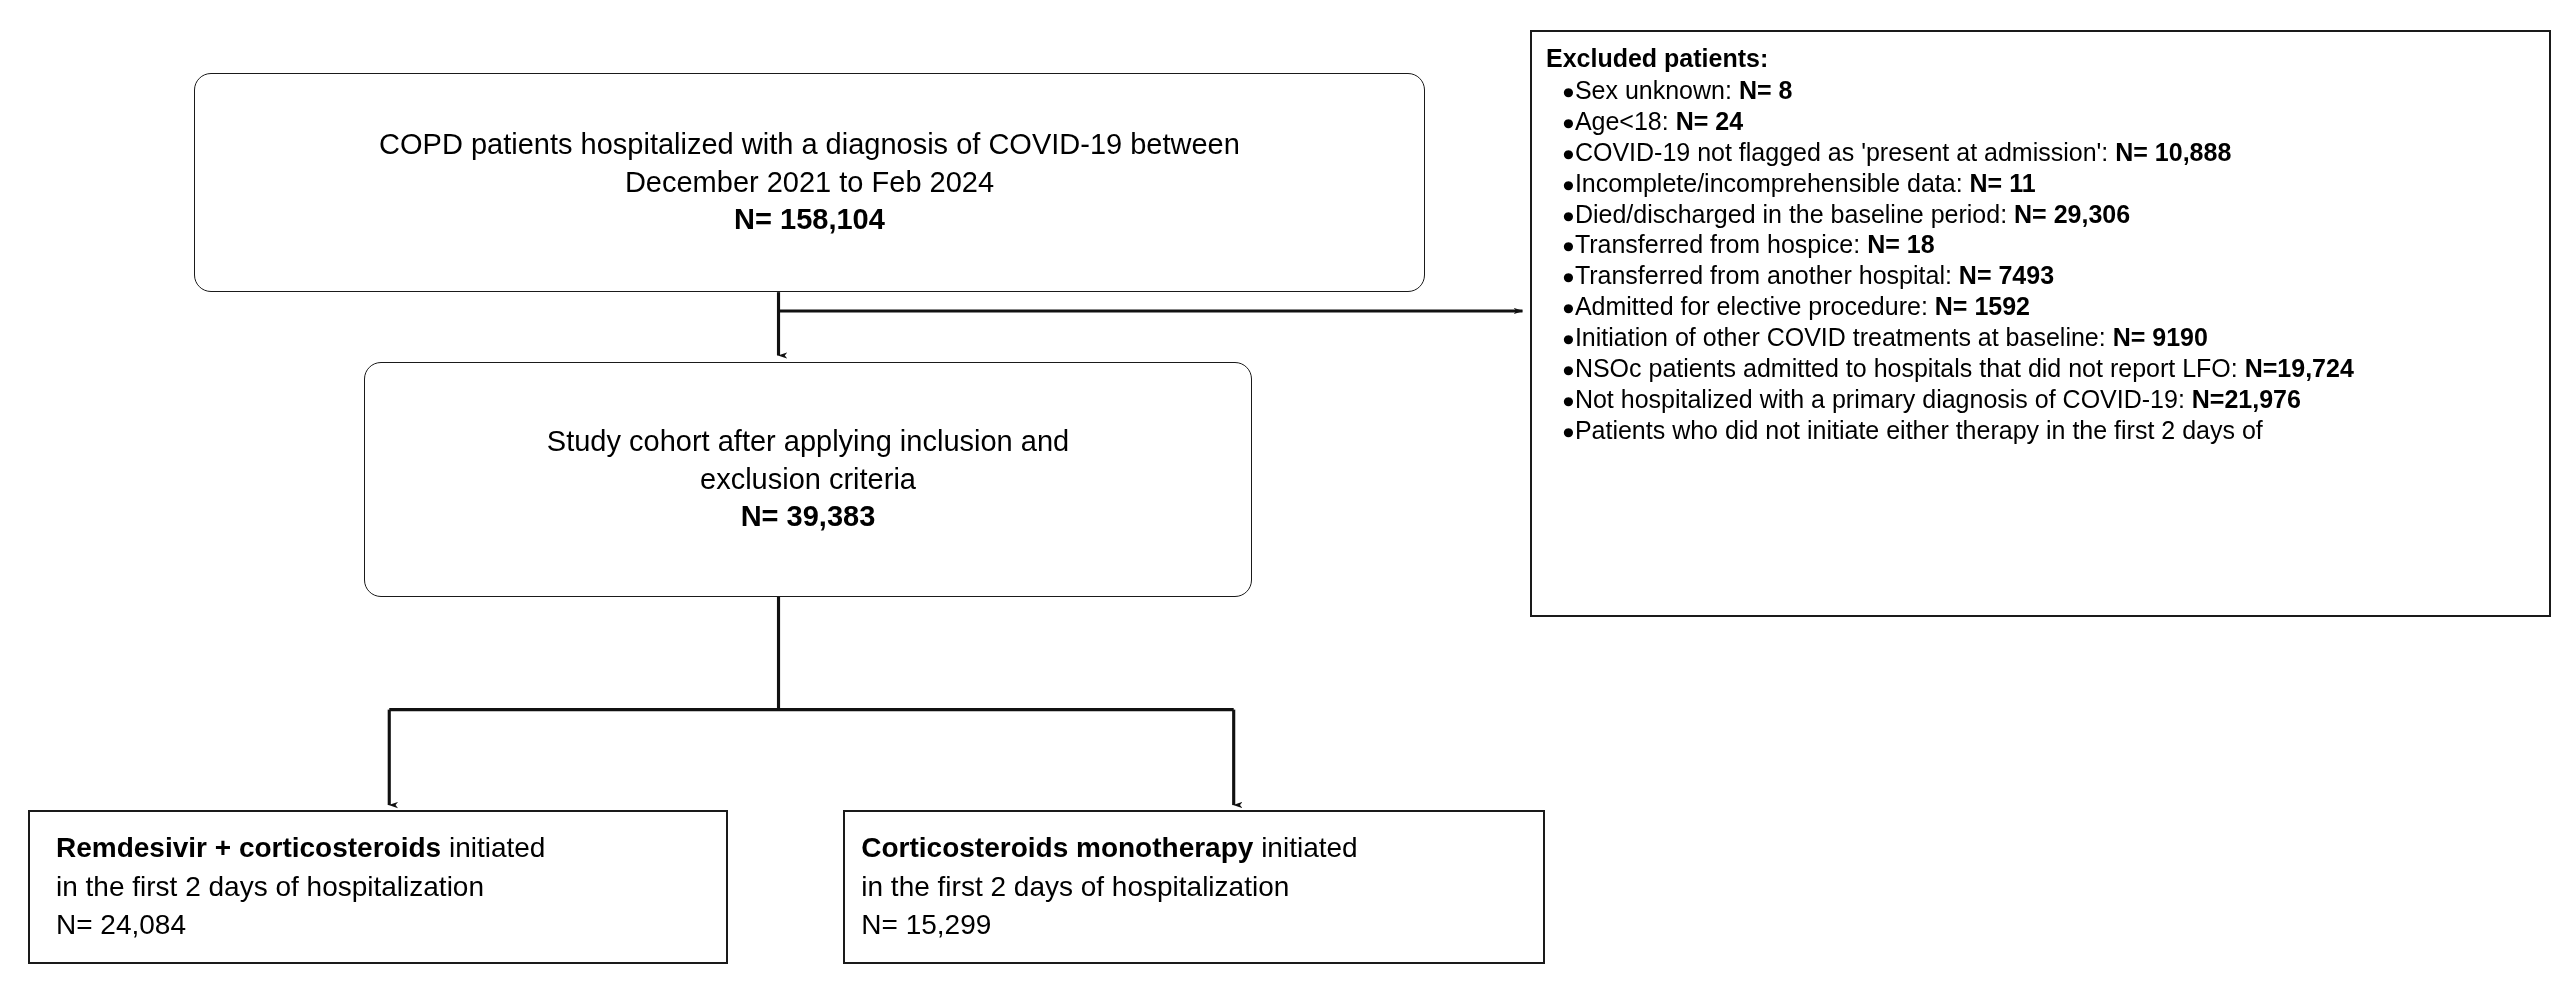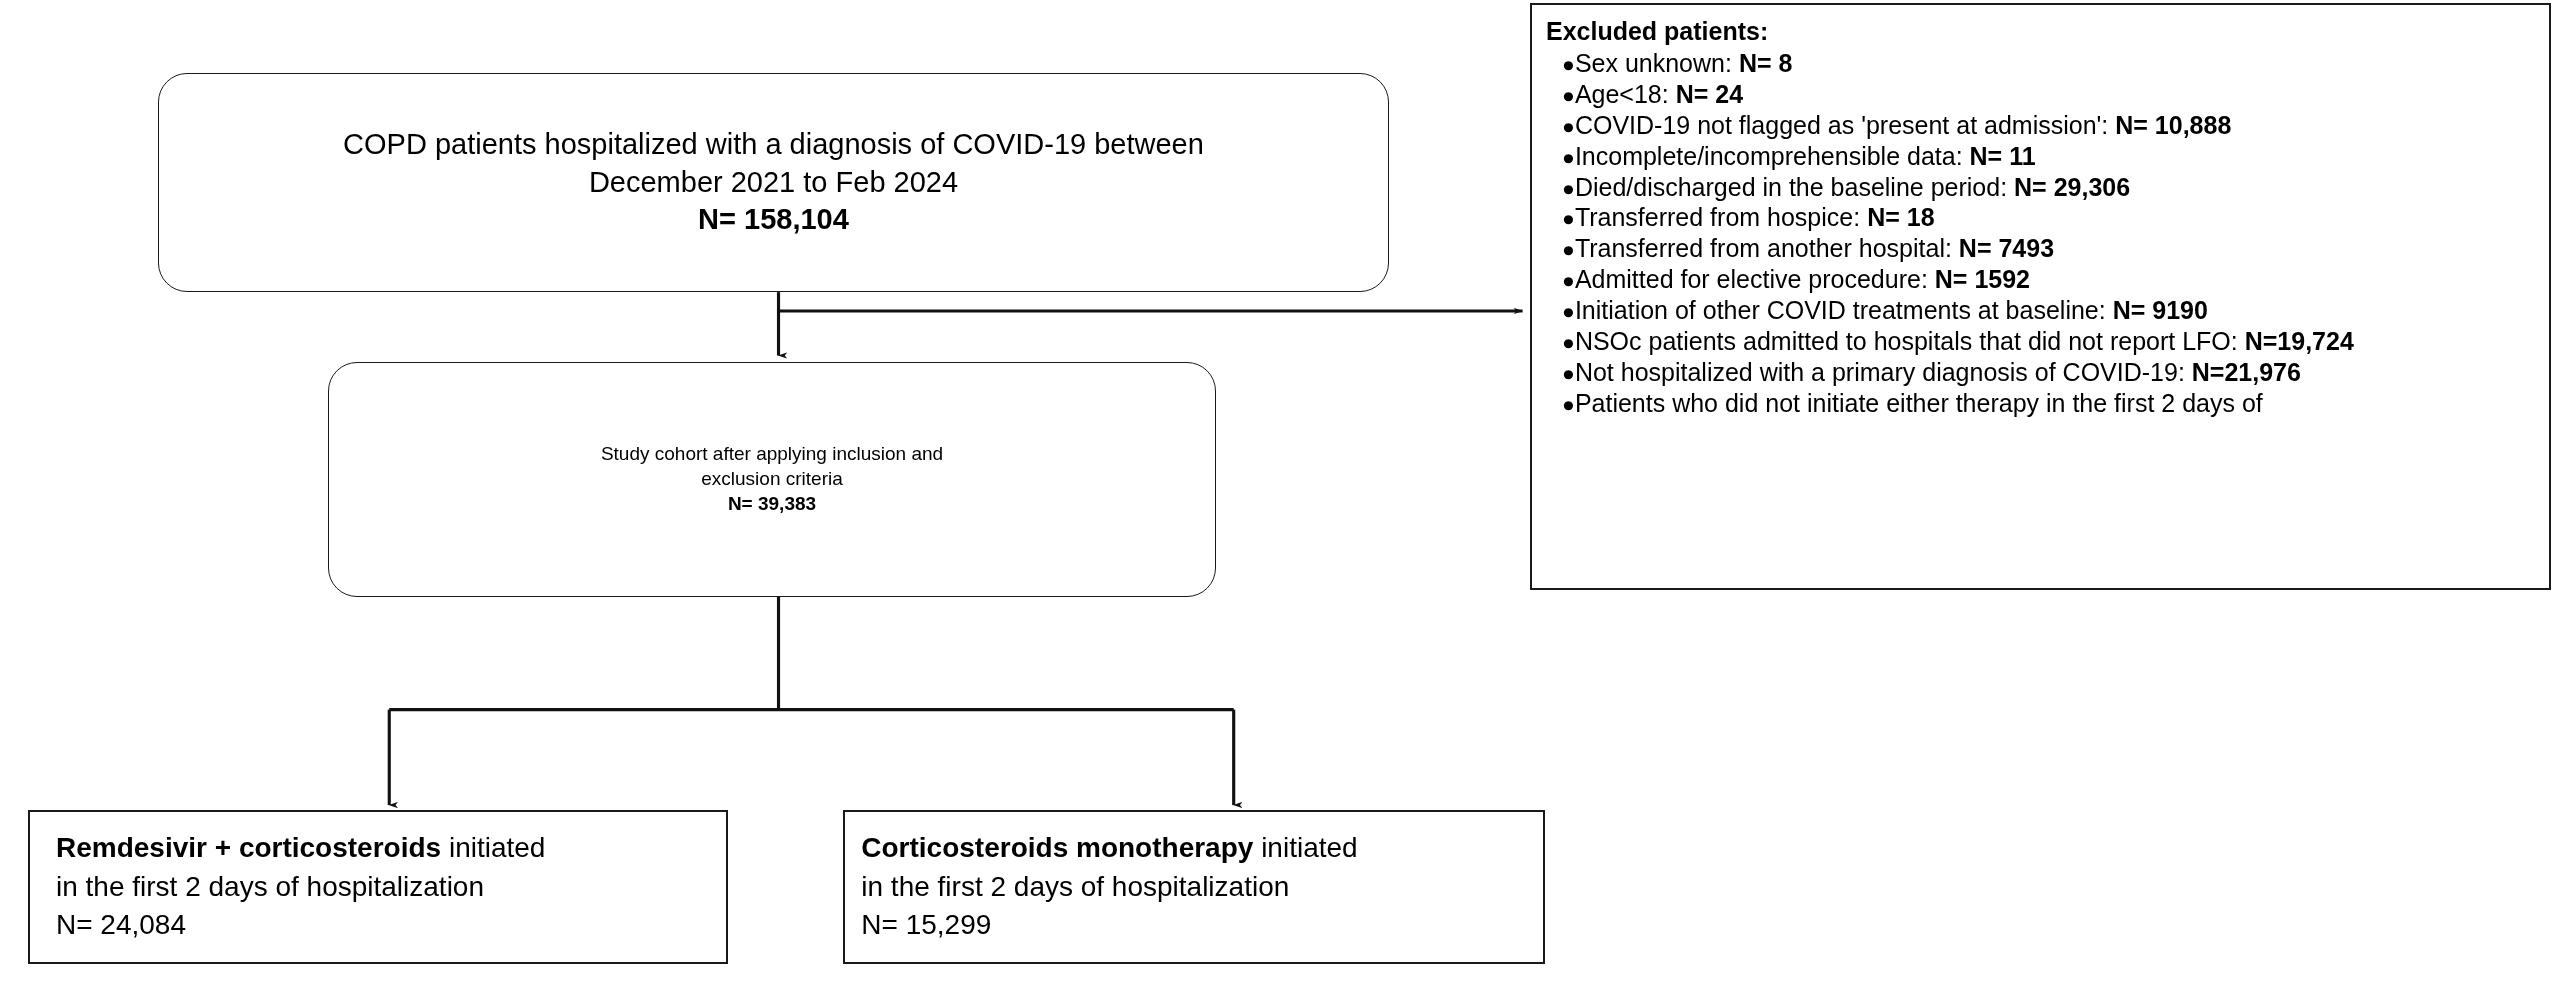--- a/index.html
+++ b/index.html
@@ -22,22 +22,23 @@
   .node {
     position: absolute;
     box-sizing: border-box;
     background: #ffffff;
     border: 1.9px solid #1a1a1a;
     display: flex;
     flex-direction: column;
     justify-content: center;
   }
   .node.rounded {
-    border-radius: 29px;
+    border-radius: 17px;
     border-width: 1.9px;
+    margin-left: 36px;
   }
   .node.sharp {
     border-radius: 0;
     border-width: 2.5px;
   }
 
   .line {
     font-size: 28px;
     line-height: 1.30;
     white-space: nowrap;
@@ -52,25 +53,25 @@
     padding: 0 25px;
   }
   #box-cohort-source .line { font-size: 29px; }
 
   
   #box-study-cohort {
     left: 328px;  top: 362px;
     width: 888px; height: 235px;
     padding: 0 25px;
   }
-  #box-study-cohort .line { font-size: 19px; }
+  #box-study-cohort .line { font-size: 29px; }
 
   
   #box-excluded {
-    left: 1530px; top: 3px;
+    left: 1530px; top: 30px;
     width: 1021px; height: 587px;
     padding: 11.3px 14px 6.3px 14px;
     justify-content: flex-start;
     align-items: stretch;
   }
   #box-excluded .ex-title {
     font-size: 25px;
     font-weight: bold;
     line-height: 1.22;
     margin-bottom: 1.3px;

